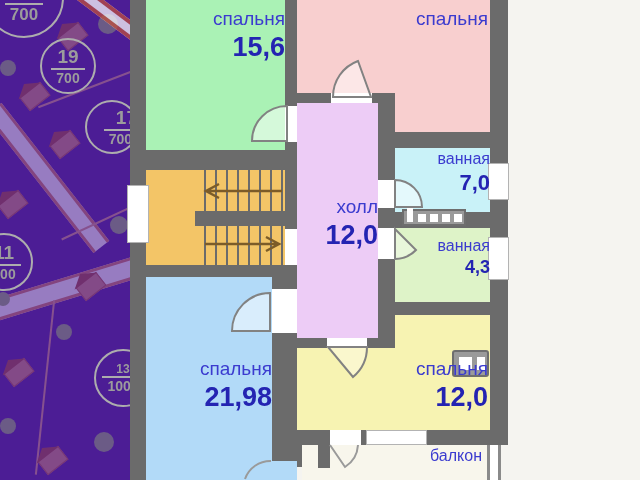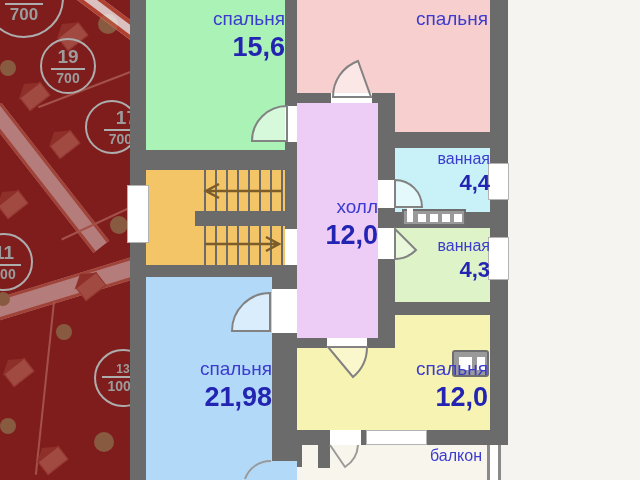--- a/index.html
+++ b/index.html
@@ -9,21 +9,21 @@
   .abs{position:absolute;}
   .room{position:absolute;}
   .wall{position:absolute;background:#6b6b6b;}
   .gap{position:absolute;background:#ffffff;}
   .win{position:absolute;background:#ffffff;border:1px solid #b3b3b3;box-sizing:border-box;}
   .rlabel{position:absolute;text-align:right;color:#3b3bcf;line-height:1.15;}
   .rlabel .nm{display:block;}
   .rlabel .ar{display:block;font-weight:bold;color:#2424b2;margin-top:2px;}
   .steps{position:absolute;background-image:repeating-linear-gradient(90deg,transparent 0,transparent 9px,#6b6b6b 9px,#6b6b6b 11px);}
   
-  #map{position:absolute;left:0;top:0;width:130px;height:480px;background:#7f1d1d;overflow:hidden;}
+  #map{position:absolute;left:0;top:0;width:130px;height:480px;background:#4c1d95;overflow:hidden;}
   .fade{position:absolute;left:0;top:0;width:130px;height:480px;opacity:.42;}
   .road{position:absolute;background:#fff;border-top:3px solid #cf7a62;border-bottom:3px solid #cf7a62;box-sizing:border-box;}
   .pline{position:absolute;background:#d79a86;height:2px;}
   .house{position:absolute;width:24px;height:15px;background:#cf8876;border:1px solid #b25948;transform:rotate(-38deg);}
   .house::before{content:"";position:absolute;left:-3px;top:-9px;width:0;height:0;
                  border-left:14px solid transparent;border-right:14px solid transparent;border-bottom:9px solid #a34a3a;}
   .tree{position:absolute;border-radius:50%;background:#96b072;}
   .plot{position:absolute;border:2px solid #adadad;border-radius:50%;display:flex;flex-direction:column;
         align-items:center;justify-content:center;color:#9c9c9c;font-weight:bold;box-sizing:border-box;background:transparent;}
   .plot .den{border-top:2px solid #adadad;padding:0 5px;}
@@ -159,25 +159,25 @@
   </div>
   <div class="rlabel" style="left:300px;top:8px;width:188px;">
     <span class="nm" style="font-size:19px;">спальня</span>
   </div>
   <div class="rlabel" style="left:297px;top:196px;width:81px;">
     <span class="nm" style="font-size:19px;">холл</span>
     <span class="ar" style="font-size:27px;">12,0</span>
   </div>
   <div class="rlabel" style="left:395px;top:150px;width:95px;">
     <span class="nm" style="font-size:16px;">ванная</span>
-    <span class="ar" style="font-size:22px;">4,4</span>
+    <span class="ar" style="font-size:22px;">7,0</span>
   </div>
   <div class="rlabel" style="left:395px;top:237px;width:95px;">
     <span class="nm" style="font-size:16px;">ванная</span>
-    <span class="ar" style="font-size:22px;">4,3</span>
+    <span class="ar" style="font-size:18px;">4,3</span>
   </div>
   <div class="rlabel" style="left:146px;top:358px;width:126px;">
     <span class="nm" style="font-size:19px;">спальня</span>
     <span class="ar" style="font-size:27px;">21,98</span>
   </div>
   <div class="rlabel" style="left:300px;top:358px;width:188px;">
     <span class="nm" style="font-size:19px;">спальня</span>
     <span class="ar" style="font-size:27px;">12,0</span>
   </div>
   <div class="rlabel" style="left:322px;top:447px;width:160px;">

